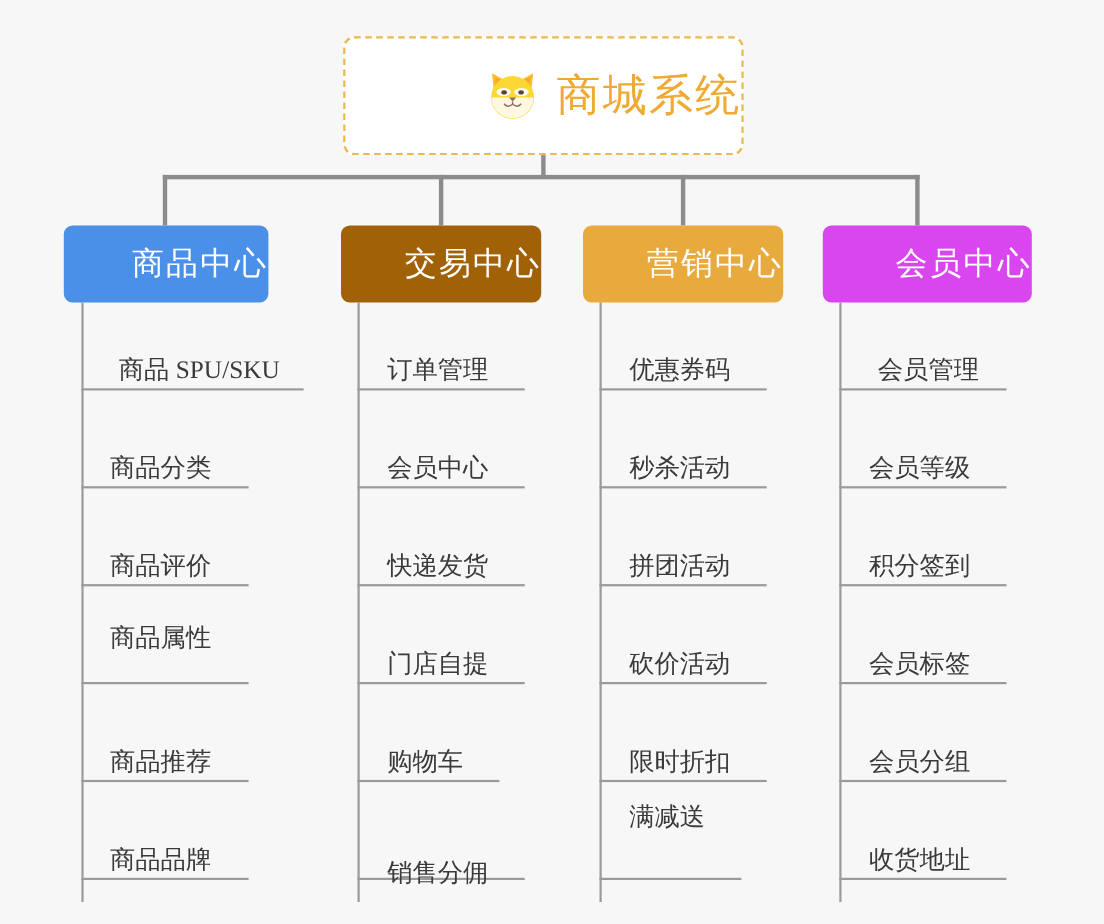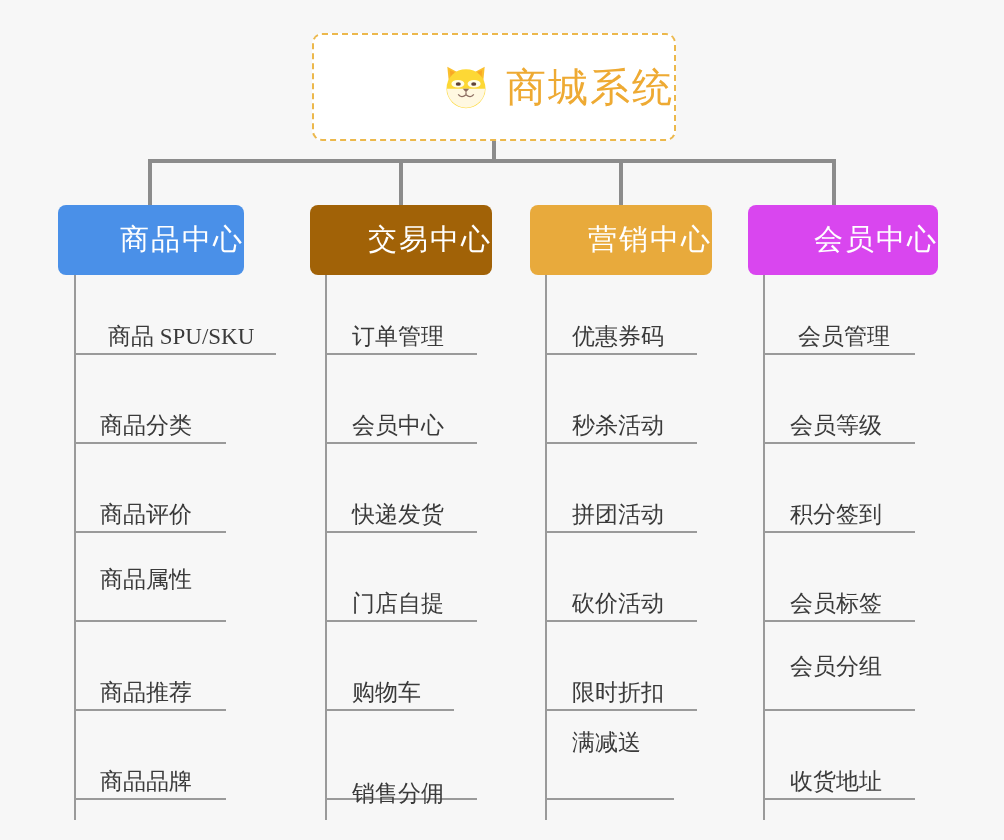--- a/index.html
+++ b/index.html
@@ -216,18 +216,18 @@
   <div class="leaf-rule" style="left: 763px; top: 442px; width: 152px; background: rgb(154, 154, 154);"></div>
   <div class="leaf-label" style="left:790px; top:414px;">会员等级</div>
 
   <div class="leaf-rule" style="left: 763px; top: 531px; width: 152px; background: rgb(154, 154, 154);"></div>
   <div class="leaf-label" style="left:790px; top:503px;">积分签到</div>
 
   <div class="leaf-rule" style="left: 763px; top: 620px; width: 152px; background: rgb(154, 154, 154);"></div>
   <div class="leaf-label" style="left:790px; top:592px;">会员标签</div>
 
   <div class="leaf-rule" style="left: 763px; top: 709px; width: 152px; background: rgb(154, 154, 154);"></div>
-  <div class="leaf-label" style="left:790px; top:655px;">会员分组</div>
+  <div class="leaf-label" style="left:790px; top:681px;">会员分组</div>
 
   <div class="leaf-rule" style="left: 763px; top: 798px; width: 152px; background: rgb(154, 154, 154);"></div>
   <div class="leaf-label" style="left:790px; top:770px;">收货地址</div>
 
 </div>
 
 </body></html>

